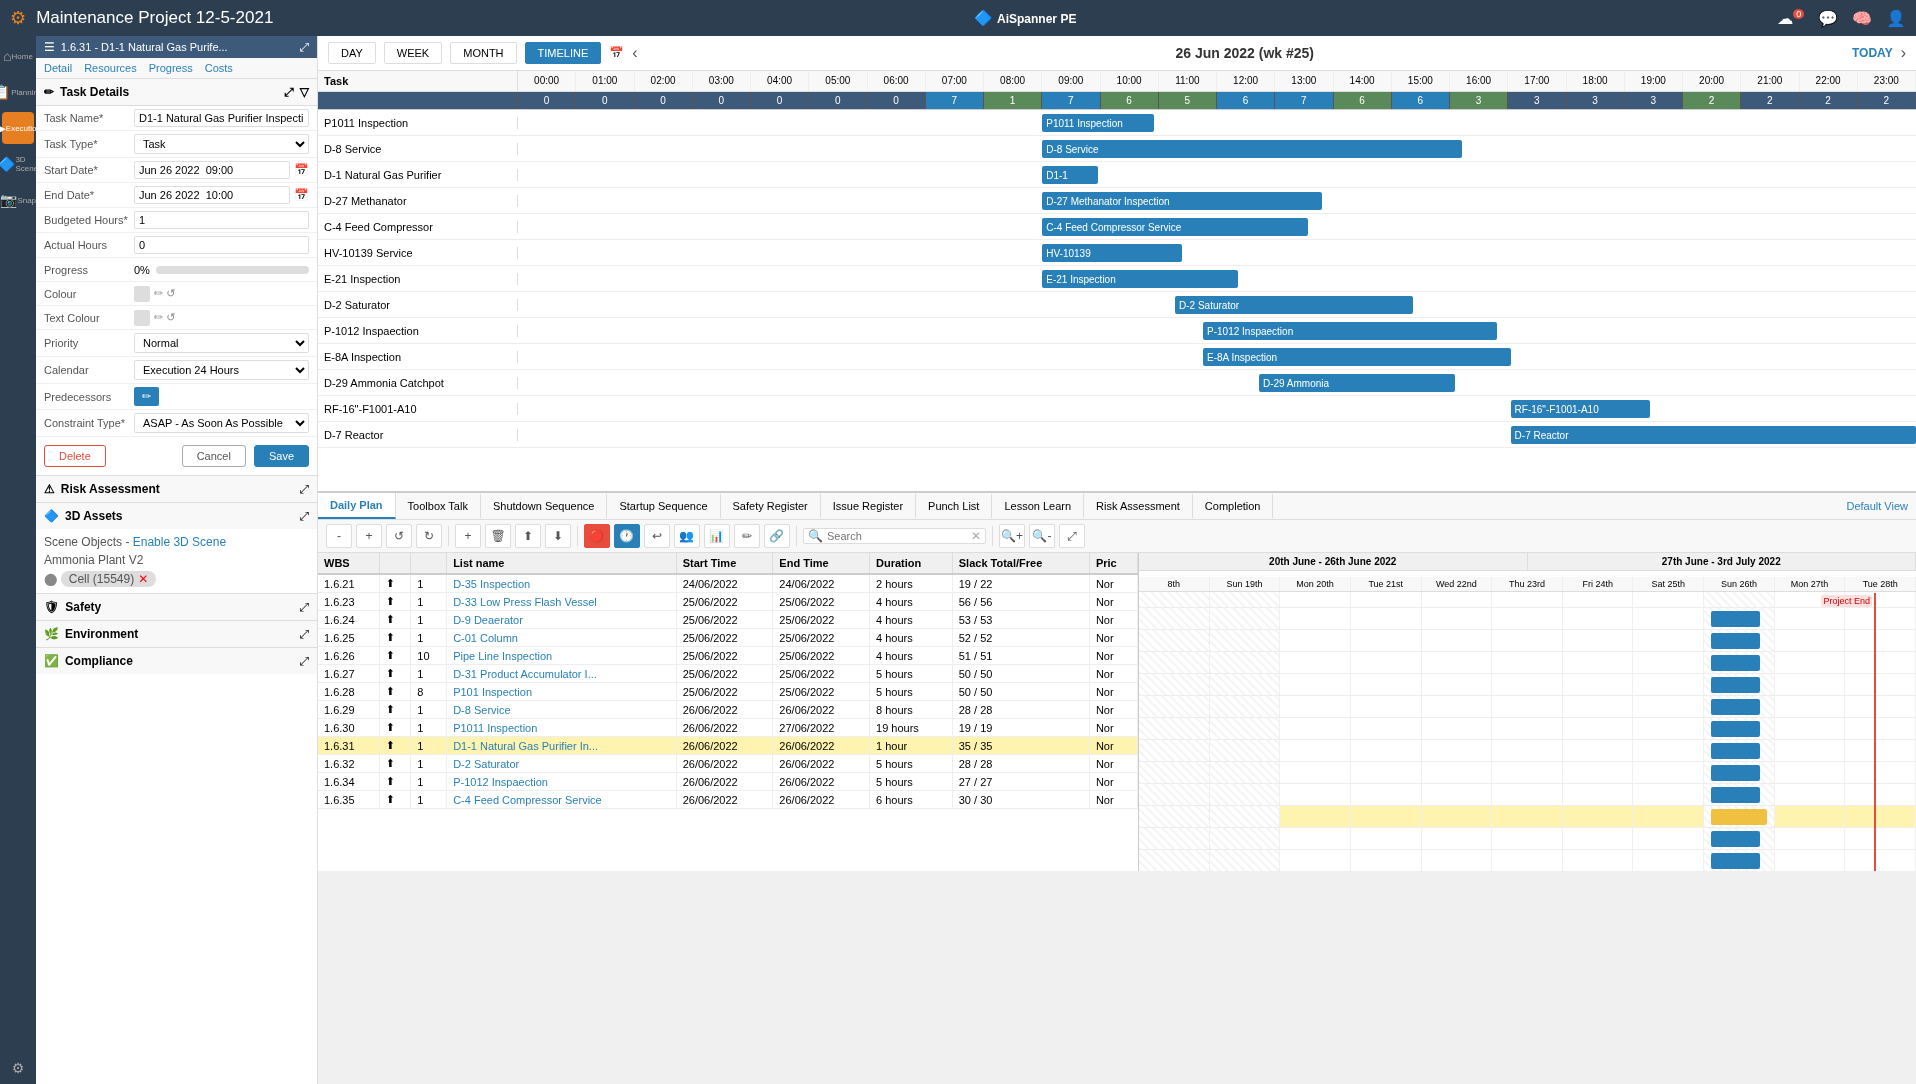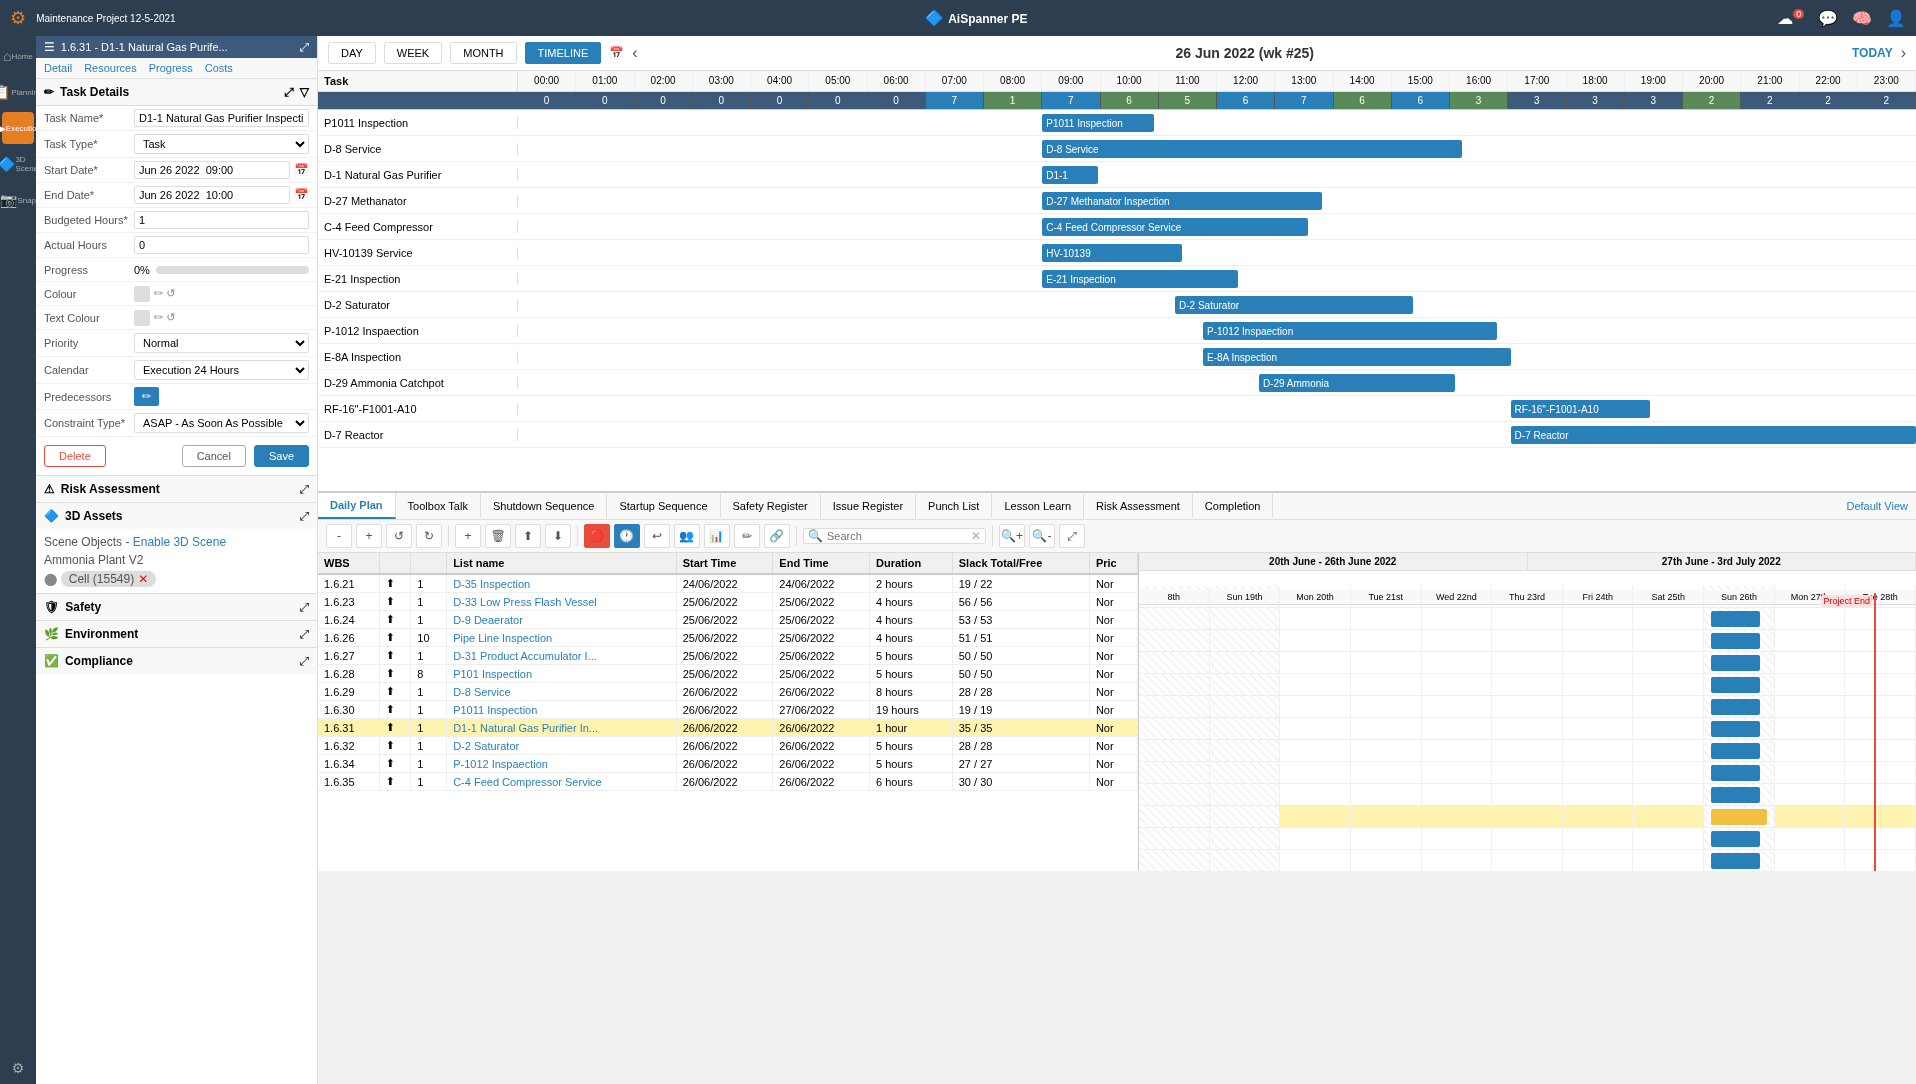--- a/index.html
+++ b/index.html
@@ -293,42 +293,42 @@
     .bottom-table-section { flex: 0 0 820px; overflow: auto; }
     .bottom-gantt-section {
       flex: 1; overflow: auto; border-left: 1px solid #ccc;
       position: relative;
     }
     .bottom-gantt-header {
       display: flex; border-bottom: 1px solid #ddd;
       background: #f0f0f0; position: sticky; top: 0; z-index: 2;
     }
     .bg-week { flex: 1; text-align: center; font-size: 10px; padding: 3px; border-right: 1px solid #ddd; font-weight: bold; }
-    .bg-dates { display: flex; border-bottom: 1px solid #ddd; background: #f8f8f8; position: sticky; top: 37px; z-index: 2; }
+    .bg-dates { display: flex; border-bottom: 1px solid #ddd; background: #f8f8f8; position: sticky; top: 24px; z-index: 2; }
     .bg-date { flex: 1; text-align: center; font-size: 9px; padding: 2px 1px; border-right: 1px solid #eee; }
     .bg-row { display: flex; height: 22px; border-bottom: 1px solid #eee; align-items: center; }
     .bg-cell { flex: 1; height: 100%; border-right: 1px solid #f0f0f0; position: relative; }
     .bg-cell.weekend { background: repeating-linear-gradient(45deg, #f5f5f5, #f5f5f5 2px, white 2px, white 6px); }
     .bg-bar { position: absolute; top: 3px; height: 16px; background: #2980b9; border-radius: 2px; }
     .bg-bar.yellow { background: #f0c040; }
 
     
     ::-webkit-scrollbar { width: 6px; height: 6px; }
     ::-webkit-scrollbar-track { background: #f0f0f0; }
     ::-webkit-scrollbar-thumb { background: #bbb; border-radius: 3px; }
 
     .progress-bar-wrap { background: #ddd; border-radius: 4px; height: 8px; flex: 1; }
     .progress-bar-fill { background: #2980b9; height: 100%; border-radius: 4px; }
   </style>
 </head>
 <body>
 
 <div class="top-bar">
   <span style="font-size:18px;color:#e67e22;">⚙</span>
-  <span style="font-size:10px;">Maintenance Project 12-5-2021</span>
+  <span style="font-size:17px;">Maintenance Project 12-5-2021</span>
   <span style="flex:1; text-align:center;">
     <span style="font-size:15px;font-weight:bold;">
       🔷 <span>AiSpanner PE</span>
     </span>
   </span>
   <div style="display:flex;gap:14px;align-items:center;">
     <span style="color:white;cursor:pointer;font-size:16px;">☁<sup style="font-size:9px;background:#e74c3c;border-radius:50%;padding:0 3px;">0</sup></span>
     <span style="color:white;cursor:pointer;font-size:16px;">💬</span>
     <span style="color:white;cursor:pointer;font-size:16px;">🧠</span>
     <span style="color:white;cursor:pointer;font-size:16px;">👤</span>
@@ -777,20 +777,31 @@
     <td>⬆</td>
     <td>1</td>
     <td class="link">D-9 Deaerator</td>
     <td>25/06/2022</td>
     <td>25/06/2022</td>
     <td>4 hours</td>
     <td>53 / 53</td>
     <td>Nor</td>
   </tr>
                 <tr>
+    <td>1.6.25</td>
+    <td>⬆</td>
+    <td>1</td>
+    <td class="link">C-01 Column</td>
+    <td>25/06/2022</td>
+    <td>25/06/2022</td>
+    <td>4 hours</td>
+    <td>52 / 52</td>
+    <td>Nor</td>
+  </tr>
+                <tr>
     <td>1.6.26</td>
     <td>⬆</td>
     <td>10</td>
     <td class="link">Pipe Line Inspection</td>
     <td>25/06/2022</td>
     <td>25/06/2022</td>
     <td>4 hours</td>
     <td>51 / 51</td>
     <td>Nor</td>
   </tr>

